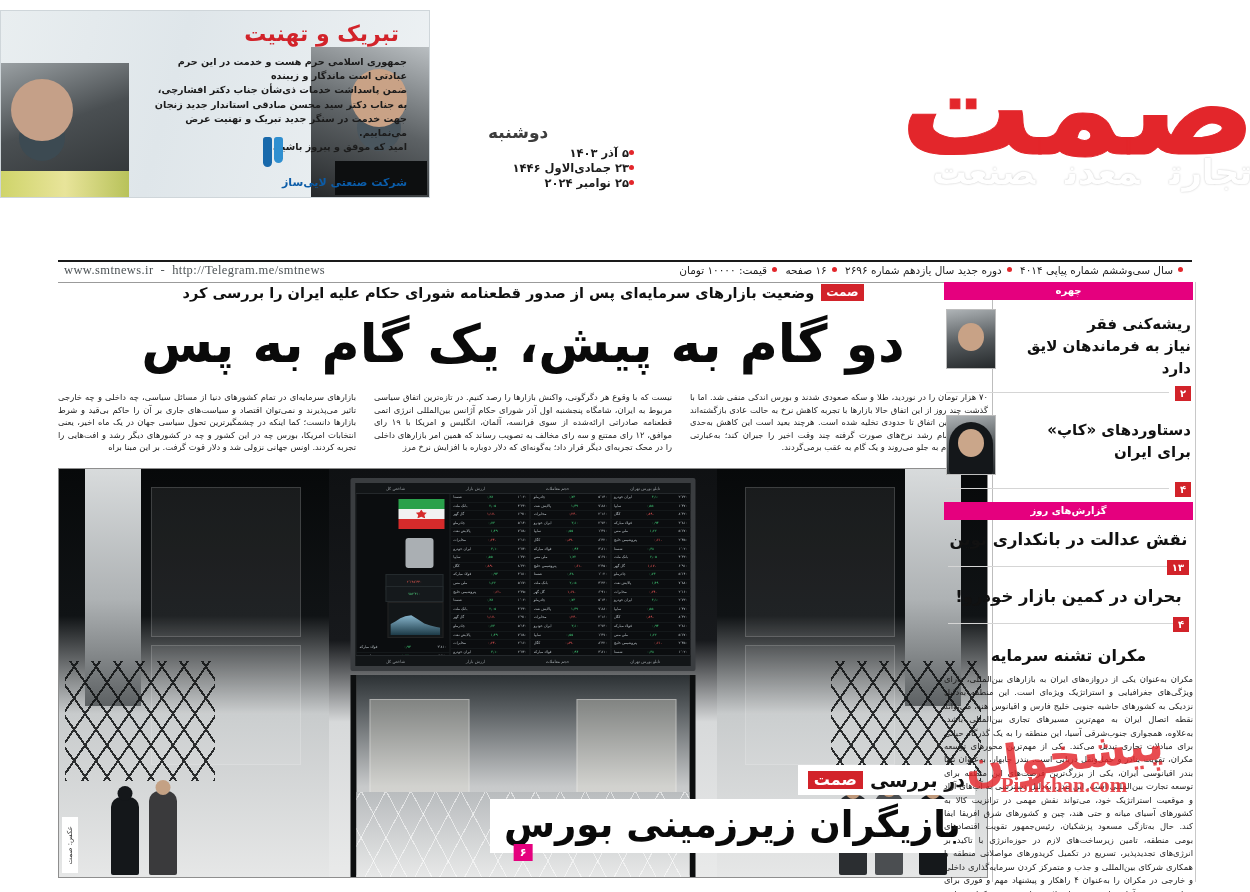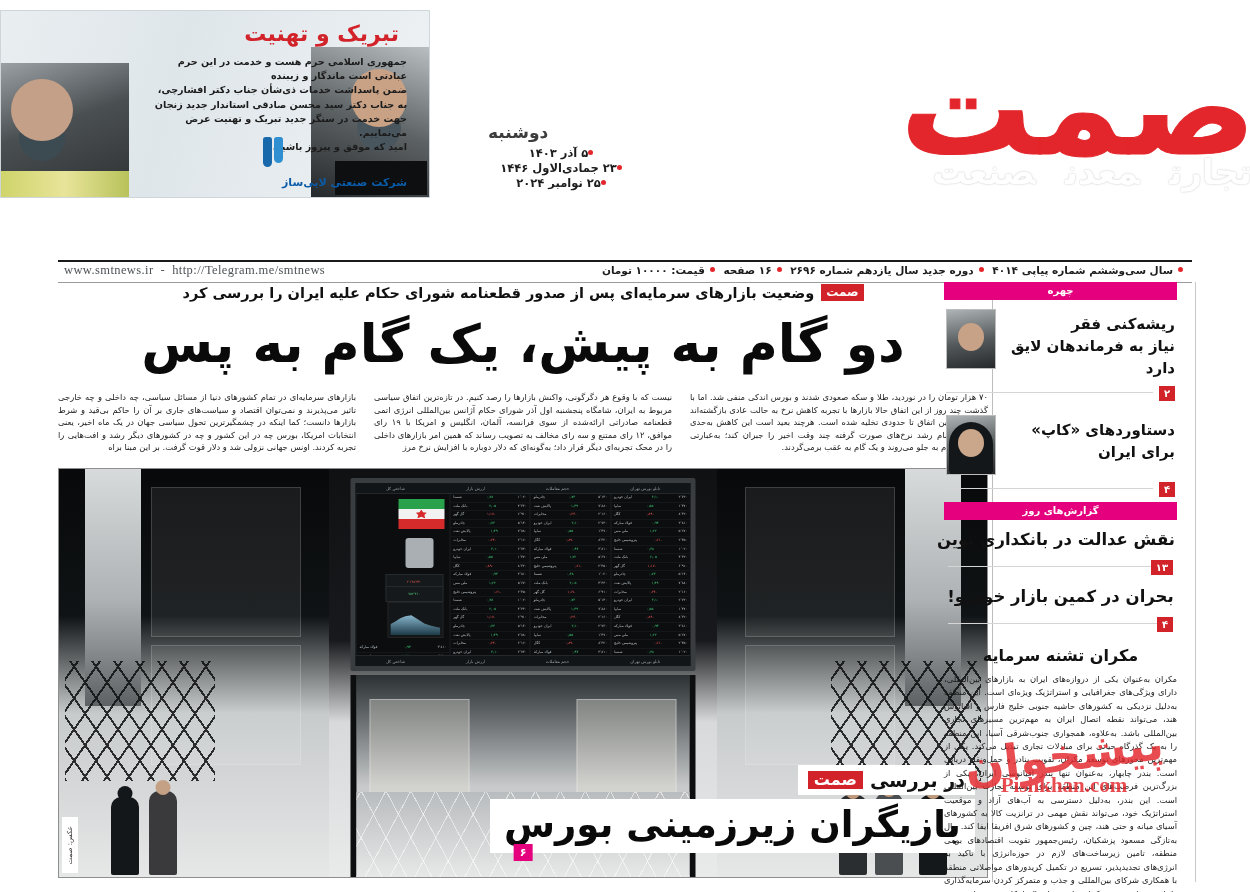--- a/index.html
+++ b/index.html
@@ -53,21 +53,21 @@
   .date-col {
     position:absolute; right:612px; top:112px; width:150px;
     text-align:left; direction:rtl;
   }
   .date-day {
     font-size:17px; color:#3d3d3d; font-weight:bold;
     text-align:left; margin-bottom:4px;
   }
   .date-line {
     font-size:11.5px; color:#1d1d1d; font-weight:bold;
-    text-align:center; line-height:15px; white-space:nowrap;
+    text-align:right; line-height:15px; white-space:nowrap;
   }
   .date-line .bullet {
     display:inline-block; width:5px; height:5px; border-radius:50%;
     background:#e3262b; margin-right:4px; vertical-align:2px;
   }
   
   .ad-box {
     position:absolute; left:0; top:0; width:430px; height:188px;
     background:linear-gradient(105deg,#e9eef0 0%,#dfe6ea 40%,#eef2f4 100%);
     border:1px solid #cfd6da; overflow:hidden;
@@ -128,38 +128,38 @@
     position:absolute; left:58px; right:58px; top:272px; height:1px;
     background:#9b9b9b;
   }
   .mast-foot-left {
     position:absolute; left:64px; top:253px;
     font-size:12.5px; color:#4d5356; font-family:"Liberation Serif",serif;
     letter-spacing:.4px; direction:ltr;
   }
   .mast-foot-right {
     position:absolute; right:62px; top:254px;
-    font-size:10.5px; color:#1c1c1c; direction:rtl; font-weight:bold;
+    font-size:10.5px; color:#1c1c1c; direction:rtl; font-weight:normal;
     white-space:nowrap;
   }
   .mast-foot-right .bullet {
     display:inline-block; width:5px; height:5px; border-radius:50%;
     background:#e3262b; margin:0 5px; vertical-align:2px;
   }
   
   .body-wrap {
     position:absolute; left:58px; top:282px; right:58px; bottom:10px;
   }
   .col-main {
     position:absolute; left:0; top:0; width:930px; bottom:0;
   }
   .col-side {
     position:absolute; right:-4px; top:0; width:252px; bottom:0;
     border-right:1px solid #c8c8c8;
-    padding-right:18px;
+    padding-right:2px;
   }
   .col-divider {
     position:absolute; left:934px; top:0; bottom:0; width:1px; background:#bdbdbd;
   }
   
   .kicker {
     direction:rtl; text-align:center; font-size:14.5px; font-weight:bold;
     color:#111; white-space:nowrap; margin-top:2px;
     display:flex; align-items:center; justify-content:center; gap:7px;
   }

